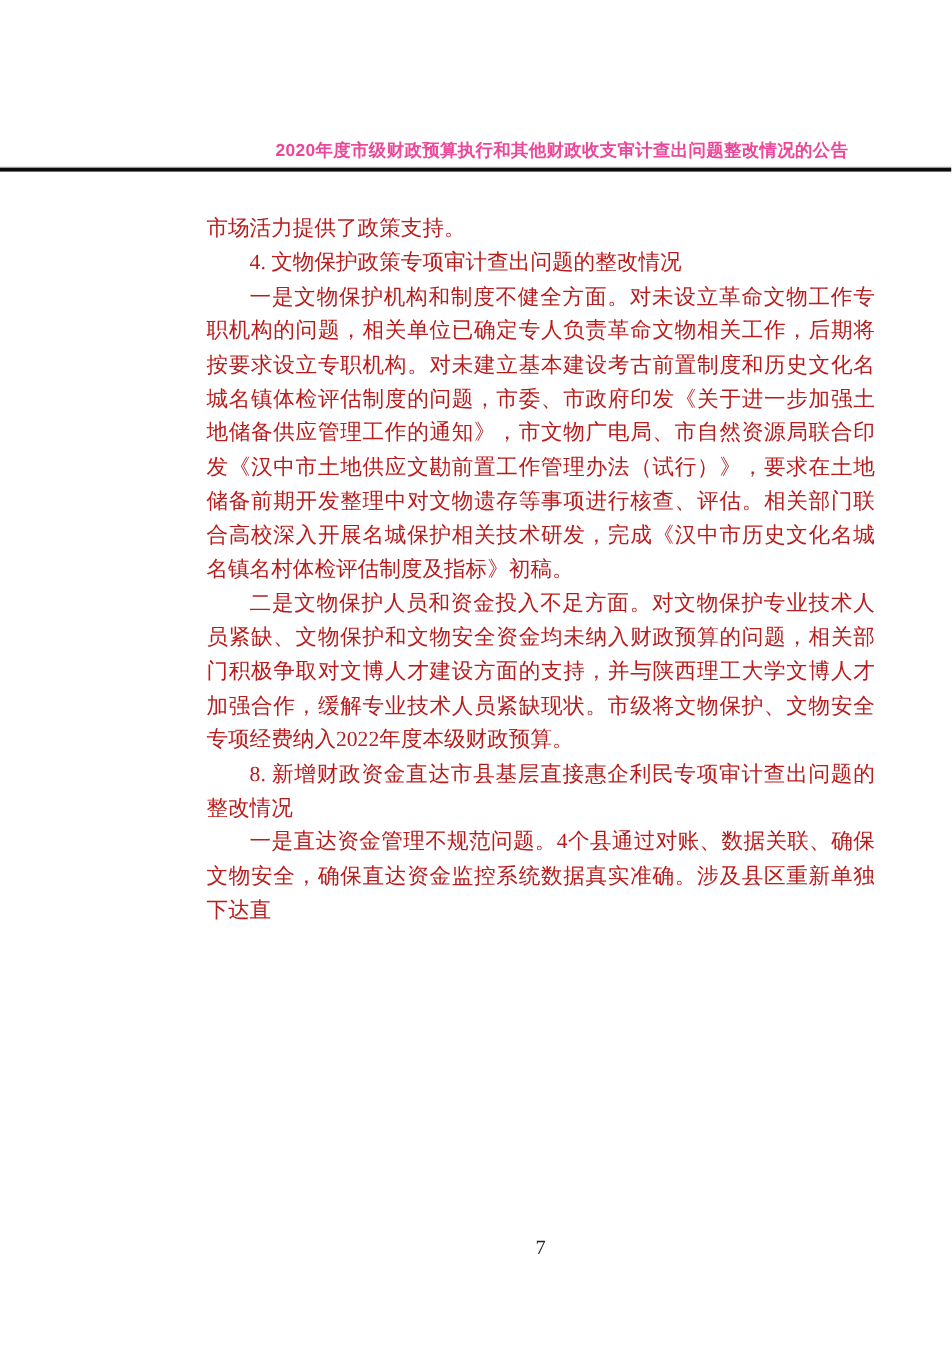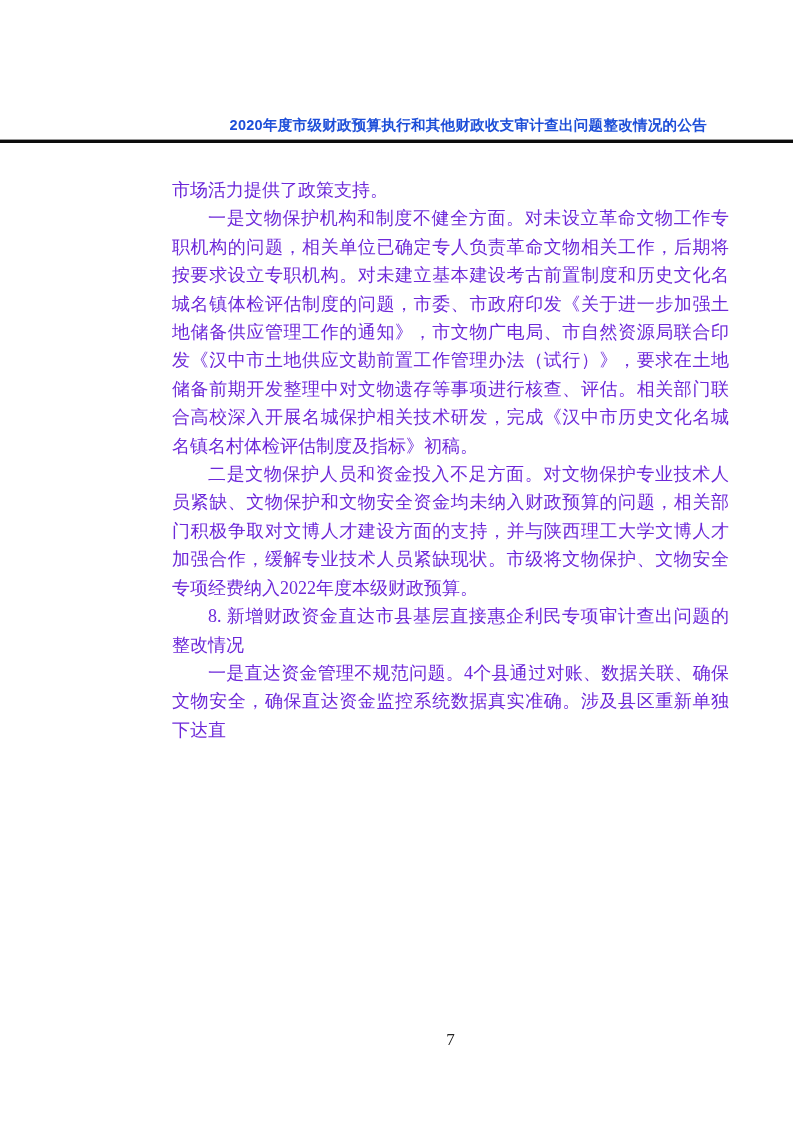--- a/index.html
+++ b/index.html
@@ -11,41 +11,41 @@
     overflow: hidden;
   }
   .header-title {
     position: absolute;
     top: 116px;
     right: 86px;
     font-family: "Liberation Sans", "DejaVu Sans", sans-serif;
     font-weight: bold;
     font-size: 14.5px;
     letter-spacing: 0.3px;
-    color: #1d4ed8;
+    color: #ec4899;
     white-space: nowrap;
   }
   .header-rule {
     position: absolute;
     top: 139px;
     left: 0;
     width: 793px;
     height: 0;
     border-top: 1px solid #9a9a9a;
     border-bottom: 3px solid #0c0c0c;
   }
   .content {
     position: absolute;
     left: 172px;
     top: 176px;
     width: 557px;
     font-family: "Liberation Serif", "DejaVu Serif", serif;
     font-size: 18px;
     line-height: 28.4px;
-    color: #6d28d9;
+    color: #b91c1c;
     text-align: justify;
     text-justify: inter-character;
   }
   .content p { margin: 0; padding: 0; }
   p.para-plain { text-indent: 0; }
   p.para-indent { text-indent: 2em; }
   p.para-heading {
     text-indent: 2em;
     font-weight: bold;
     font-style: italic;
@@ -66,20 +66,21 @@
 <body>
 
 <div class="page">
 
   <div class="header-title">2020年度市级财政预算执行和其他财政收支审计查出问题整改情况的公告</div>
 
   <div class="header-rule"></div>
 
   <div class="content">
     <p class="para-plain">市场活力提供了政策支持。</p>
+    <p class="para-indent">4. 文物保护政策专项审计查出问题的整改情况</p>
     <p class="para-indent">一是文物保护机构和制度不健全方面。对未设立革命文物工作专职机构的问题，相关单位已确定专人负责革命文物相关工作，后期将按要求设立专职机构。对未建立基本建设考古前置制度和历史文化名城名镇体检评估制度的问题，市委、市政府印发《关于进一步加强土地储备供应管理工作的通知》，市文物广电局、市自然资源局联合印发《汉中市土地供应文勘前置工作管理办法（试行）》，要求在土地储备前期开发整理中对文物遗存等事项进行核查、评估。相关部门联合高校深入开展名城保护相关技术研发，完成《汉中市历史文化名城名镇名村体检评估制度及指标》初稿。</p>
     <p class="para-indent">二是文物保护人员和资金投入不足方面。对文物保护专业技术人员紧缺、文物保护和文物安全资金均未纳入财政预算的问题，相关部门积极争取对文博人才建设方面的支持，并与陕西理工大学文博人才加强合作，缓解专业技术人员紧缺现状。市级将文物保护、文物安全专项经费纳入2022年度本级财政预算。</p>
     <p class="para-indent">8. 新增财政资金直达市县基层直接惠企利民专项审计查出问题的整改情况</p>
     <p class="para-indent">一是直达资金管理不规范问题。4个县通过对账、数据关联、确保文物安全，确保直达资金监控系统数据真实准确。涉及县区重新单独下达直</p>
   </div>
 
   <div class="page-number">7</div>
 
 </div>
 

